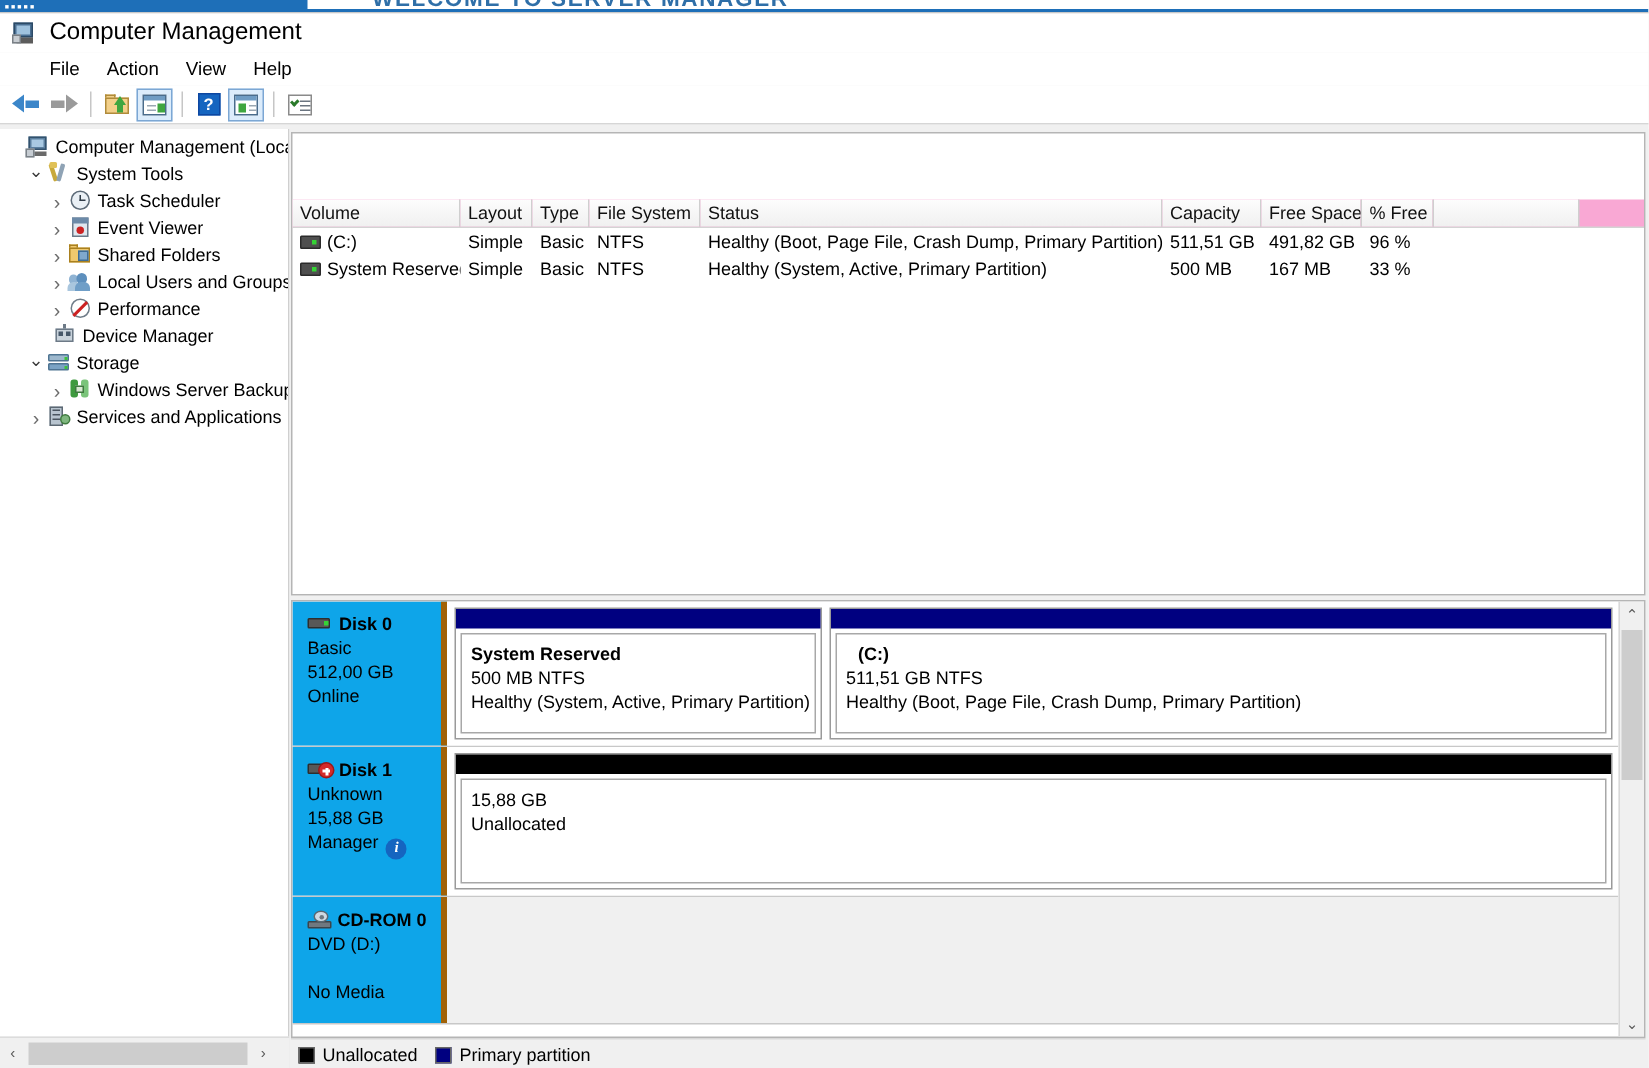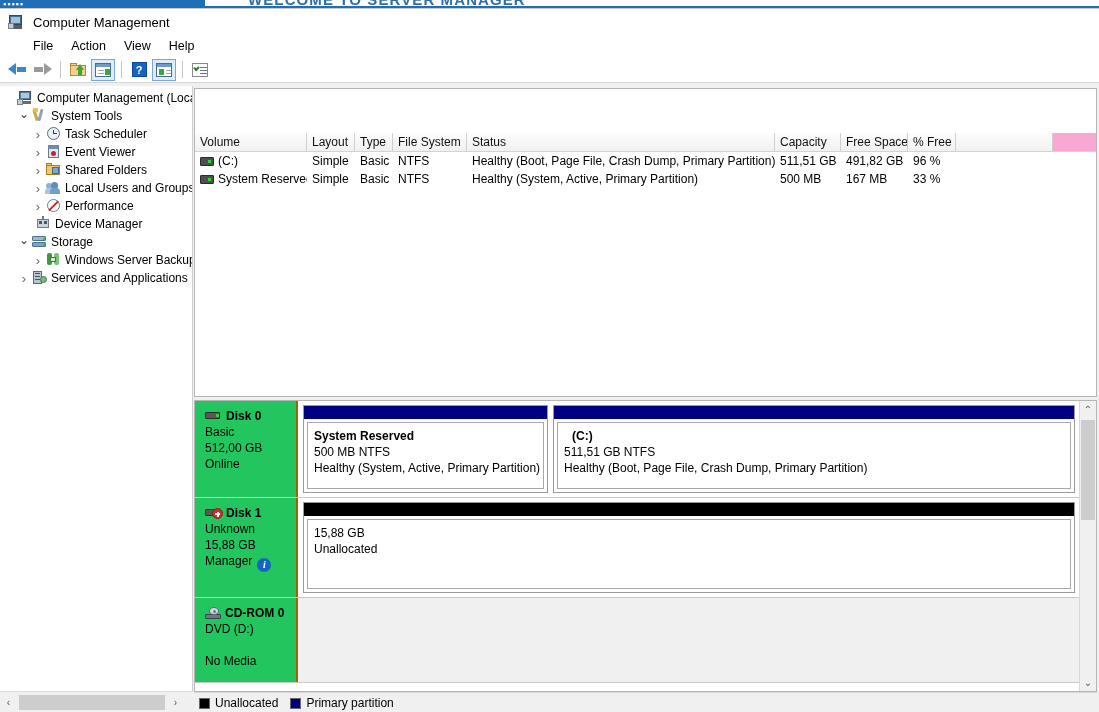--- a/index.html
+++ b/index.html
@@ -42,21 +42,21 @@
     background: #f0f0f0;
     border-top: 1px solid #c9c9c9;
   }
 
   
   #titlebar {
     position: relative; height: 26px; background: #ffffff;
     display: flex; align-items: center; padding-left: 8px;
   }
   #title-text {
-    font-size: 13px; color: #000; margin-left: 8px;
+    font-size: 16px; color: #000; margin-left: 8px;
   }
   .win-ico { width: 17px; height: 16px; position: relative; flex: 0 0 auto; }
   .win-ico .mon {
     position: absolute; left: 1px; top: 1px; width: 13px; height: 10px;
     background: #4a6f92; border: 1px solid #2c4a66;
   }
   .win-ico .mon-in {
     position: absolute; left: 3px; top: 3px; width: 9px; height: 6px;
     background: #9fc2de;
   }
@@ -295,22 +295,22 @@
     height: 17px; display: flex; align-items: center; justify-content: center;
     color: #5a5a5a; font-size: 10px;
   }
   #graph-vthumb {
     position: absolute; left: 1px; right: 1px; top: 19px; height: 100px;
     background: #cdcdcd;
   }
 
   .disk-row { display: flex; border-bottom: 1px solid #c8c8c8; }
   .disk-info {
-    width: 103px; flex: 0 0 auto; background: #22c55e;
-    border-right: 2px solid #a16207; padding: 8px 0 0 10px;
+    width: 103px; flex: 0 0 auto; background: #0ea5e9;
+    border-right: 4px solid #a16207; padding: 8px 0 0 10px;
     font-size: 12px; color: #000;
   }
   .disk-title { font-weight: bold; display: flex; align-items: center; }
   .disk-line { margin-top: 2px; }
   .disk-parts { flex: 1; display: flex; padding: 4px 4px 4px 5px; gap: 5px; background: #fff; }
 
   .part {
     border: 1px solid #9a9a9a; background: #ffffff; position: relative;
     display: flex; flex-direction: column;
   }

